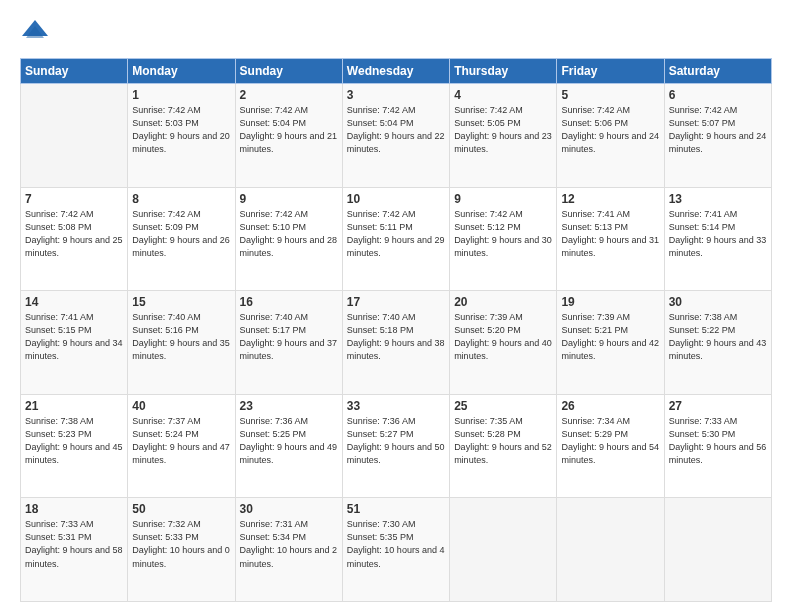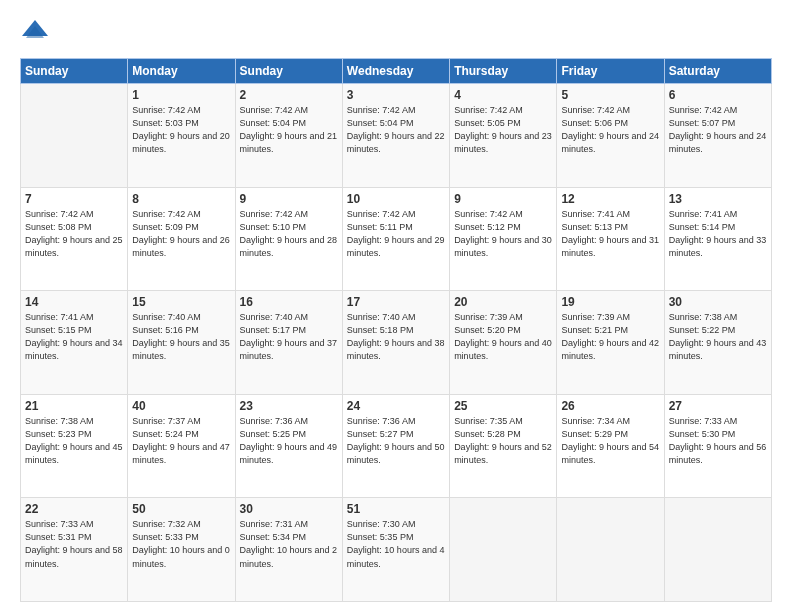--- a/index.html
+++ b/index.html
@@ -189,31 +189,31 @@
           <td><span class="day-number">30</span>
         <span class="day-info">Sunrise: 7:38 AM<br>Sunset: 5:22 PM<br>Daylight: 9 hours and 43 minutes.</span></td>
         </tr>
         <tr>
           <td><span class="day-number">21</span>
         <span class="day-info">Sunrise: 7:38 AM<br>Sunset: 5:23 PM<br>Daylight: 9 hours and 45 minutes.</span></td>
           <td><span class="day-number">40</span>
         <span class="day-info">Sunrise: 7:37 AM<br>Sunset: 5:24 PM<br>Daylight: 9 hours and 47 minutes.</span></td>
           <td><span class="day-number">23</span>
         <span class="day-info">Sunrise: 7:36 AM<br>Sunset: 5:25 PM<br>Daylight: 9 hours and 49 minutes.</span></td>
-          <td><span class="day-number">24</span>
+          <td><span class="day-number">33</span>
         <span class="day-info">Sunrise: 7:36 AM<br>Sunset: 5:27 PM<br>Daylight: 9 hours and 50 minutes.</span></td>
           <td><span class="day-number">25</span>
         <span class="day-info">Sunrise: 7:35 AM<br>Sunset: 5:28 PM<br>Daylight: 9 hours and 52 minutes.</span></td>
           <td><span class="day-number">26</span>
         <span class="day-info">Sunrise: 7:34 AM<br>Sunset: 5:29 PM<br>Daylight: 9 hours and 54 minutes.</span></td>
           <td><span class="day-number">27</span>
         <span class="day-info">Sunrise: 7:33 AM<br>Sunset: 5:30 PM<br>Daylight: 9 hours and 56 minutes.</span></td>
         </tr>
         <tr>
-          <td><span class="day-number">22</span>
+          <td><span class="day-number">18</span>
         <span class="day-info">Sunrise: 7:33 AM<br>Sunset: 5:31 PM<br>Daylight: 9 hours and 58 minutes.</span></td>
           <td><span class="day-number">50</span>
         <span class="day-info">Sunrise: 7:32 AM<br>Sunset: 5:33 PM<br>Daylight: 10 hours and 0 minutes.</span></td>
           <td><span class="day-number">30</span>
         <span class="day-info">Sunrise: 7:31 AM<br>Sunset: 5:34 PM<br>Daylight: 10 hours and 2 minutes.</span></td>
           <td><span class="day-number">51</span>
         <span class="day-info">Sunrise: 7:30 AM<br>Sunset: 5:35 PM<br>Daylight: 10 hours and 4 minutes.</span></td>
           <td class="empty-cell"></td>
           <td class="empty-cell"></td>
           <td class="empty-cell"></td>

